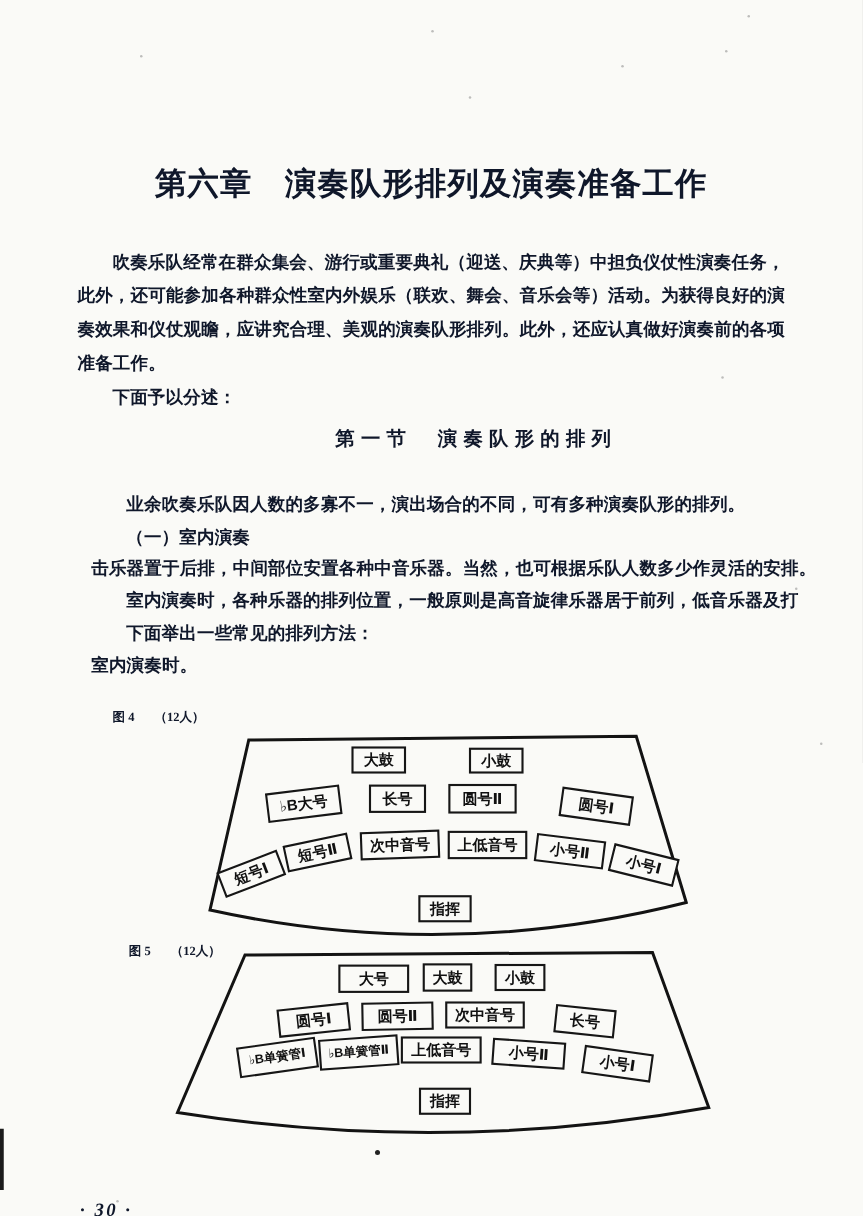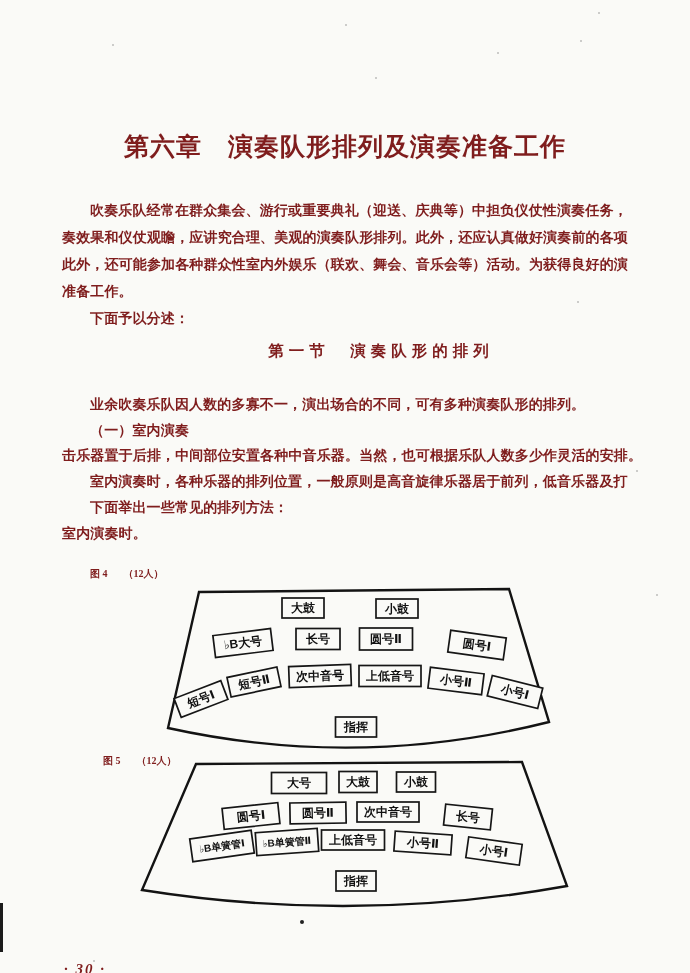--- a/index.html
+++ b/index.html
@@ -1,28 +1,28 @@
 <!DOCTYPE html>
 <html><head>
 <meta charset="utf-8">
 <style>
   html,body{margin:0;padding:0;background:#e8e8e6;}
   .page{
     position:relative;width:690px;height:973px;margin:0 auto;
-    background:#fafaf7;overflow:hidden;color:#7f1d1d;
+    background:#fafaf7;overflow:hidden;color:#0f172a;
     font-family:"Liberation Serif","DejaVu Serif",serif;
   }
   .title{
     position:absolute;top:130px;left:0;width:690px;text-align:center;
     font-size:25px;font-weight:700;letter-spacing:1px;white-space:nowrap;
   }
   .body-block{position:absolute;left:62px;width:570px;font-size:14px;
     font-weight:600;letter-spacing:0.15px;}
   #para1{top:197px;line-height:27px;}
-  #para2{top:392px;line-height:25.7px;}
+  #para2{top:392px;line-height:25.7px;margin-left:11px;}
   .line{white-space:nowrap;}
   .indent{text-indent:28px;}
   .subhead{font-weight:700;}
   .section-heading{
     position:absolute;top:341px;left:0;width:690px;text-align:center;
     font-size:15.5px;font-weight:700;letter-spacing:5px;white-space:nowrap;padding-left:36px;
   }
   .fig-caption{position:absolute;font-size:10px;font-weight:600;white-space:nowrap;}
   #fig4cap{top:567px;left:90px;}
   #fig5cap{top:754px;left:103px;}
@@ -48,22 +48,22 @@
 </style>
 </head>
 <body>
 
 <div class="page">
 
   <div class="title">第六章　演奏队形排列及演奏准备工作</div>
 
   <div class="body-block" id="para1">
     <div class="line indent">吹奏乐队经常在群众集会、游行或重要典礼（迎送、庆典等）中担负仪仗性演奏任务，</div>
+    <div class="line">此外，还可能参加各种群众性室内外娱乐（联欢、舞会、音乐会等）活动。为获得良好的演</div>
     <div class="line">奏效果和仪仗观瞻，应讲究合理、美观的演奏队形排列。此外，还应认真做好演奏前的各项</div>
-    <div class="line">此外，还可能参加各种群众性室内外娱乐（联欢、舞会、音乐会等）活动。为获得良好的演</div>
     <div class="line">准备工作。</div>
     <div class="line indent">下面予以分述：</div>
   </div>
 
   <div class="section-heading">第一节　演奏队形的排列</div>
 
   <div class="body-block" id="para2">
     <div class="line indent">业余吹奏乐队因人数的多寡不一，演出场合的不同，可有多种演奏队形的排列。</div>
     <div class="line indent subhead">（一）室内演奏</div>
     <div class="line">击乐器置于后排，中间部位安置各种中音乐器。当然，也可根据乐队人数多少作灵活的安排。</div>

